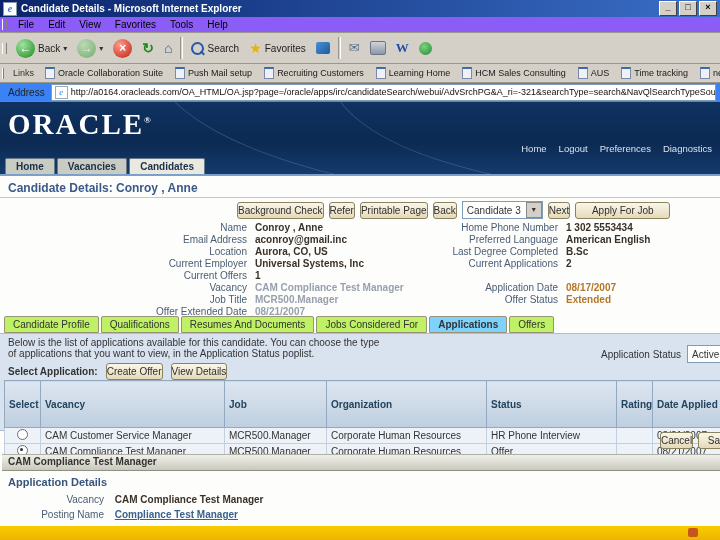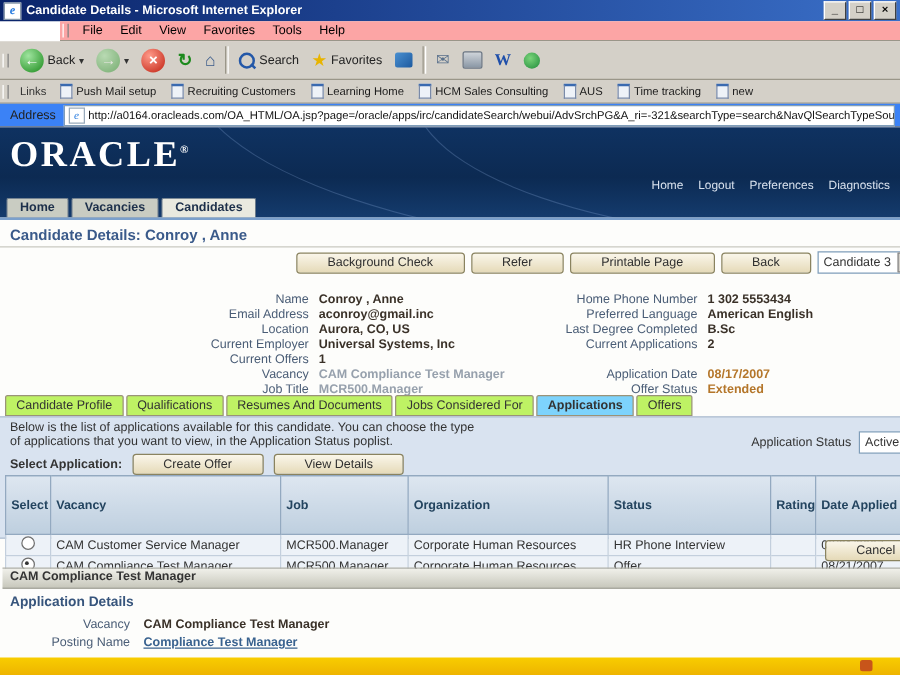--- a/index.html
+++ b/index.html
@@ -6,21 +6,21 @@
   body{width:720px;height:540px;overflow:hidden;font-family:"Liberation Sans",sans-serif;background:#fff;}
   .screen{position:relative;width:720px;height:540px;overflow:hidden;background:#fff;}
 
   
   .titlebar{height:17px;background:linear-gradient(90deg,#0a246a,#3a6fc8);display:flex;align-items:center;padding:0 3px;color:#fff;font-size:10px;font-weight:bold;}
   .ie-ico{display:inline-block;width:12px;height:12px;background:#fff;border:1px solid #89a;color:#2a7de0;font-family:"Liberation Serif",serif;font-style:italic;font-weight:bold;font-size:10px;line-height:11px;text-align:center;margin-right:4px;}
   .title-text{white-space:nowrap;}
   .win-btns{margin-left:auto;display:flex;gap:2px;}
   .win-btn{width:16px;height:13px;background:#d4d0c8;border:1px solid;border-color:#fff #404040 #404040 #fff;color:#000;font-size:9px;line-height:11px;text-align:center;font-weight:bold;}
 
-  .menubar{height:15px;background:#fca5a5;border-bottom:1px solid #9a9689;display:flex;align-items:center;font-size:10px;color:#000;margin-left:48px;}
+  .menubar{height:15px;background:#8b5cf6;border-bottom:1px solid #9a9689;display:flex;align-items:center;font-size:10px;color:#000;}
   .grip{width:3px;height:11px;border-left:1px solid #fff;border-right:1px solid #808080;margin:0 4px 0 2px;}
   .menu-item{padding:0 7px;}
 
   .toolbar{height:30px;background:#d4d0c8;border-bottom:1px solid #9a9689;display:flex;align-items:center;font-size:10px;color:#222;}
   .tbtn{display:flex;align-items:center;gap:3px;padding:0 5px;height:26px;}
   .circle{display:inline-block;width:19px;height:19px;border-radius:50%;color:#fff;font-size:12px;line-height:18px;text-align:center;font-weight:bold;}
   .green{background:radial-gradient(circle at 35% 30%,#9fe49f,#1a8a1a);}
   .red{background:radial-gradient(circle at 35% 30%,#ff9a8a,#c02010);}
   .dim{opacity:.5;}
   .glyph{font-size:14px;line-height:16px;}
@@ -60,27 +60,27 @@
   .global-links span{cursor:pointer;}
   .tabrow{position:absolute;left:5px;bottom:0;display:flex;gap:2px;font-size:10px;font-weight:bold;color:#1c2f4a;}
   .tab{padding:2px 10px 2px;background:#c9ccc2;border:1px solid #6a7a8a;border-bottom:none;border-radius:2px 2px 0 0;}
   .tab.selected{background:#e9e9df;}
 
   
   .content{position:relative;height:356px;background:#fdfdfb;font-size:10px;color:#333;}
   .page-title{position:absolute;top:5px;left:8px;font-size:12px;font-weight:bold;color:#3a5a8a;}
   .title-rule{position:absolute;top:21px;left:0;width:720px;border-top:1px solid #c9c9c1;}
   .action-row{position:absolute;top:25px;left:237px;display:flex;gap:5px;align-items:center;white-space:nowrap;}
-  .obtn{font-family:"Liberation Sans",sans-serif;font-size:10px;color:#2f2f2f;background:linear-gradient(180deg,#faf6ea,#e5dab8);border:1px solid #8a835f;border-radius:3px;height:17px;padding:0 24px;}
+  .obtn{font-family:"Liberation Sans",sans-serif;font-size:10px;color:#2f2f2f;background:linear-gradient(180deg,#faf6ea,#e5dab8);border:1px solid #8a835f;border-radius:3px;height:17px;padding:0 0;}
   .oselect{display:inline-flex;align-items:center;background:#fff;border:1px solid #7f9db9;height:16px;font-size:10px;padding-left:4px;}
   .oselect .arr{width:14px;height:14px;background:#d4d0c8;border:1px solid #888;margin-left:5px;font-size:8px;line-height:13px;text-align:center;}
   .btn-apply{min-width:95px;}
 
   .details{position:absolute;top:46px;left:0;width:720px;}
-  .dcol{position:absolute;top:12px;white-space:nowrap;}
+  .dcol{position:absolute;top:0;white-space:nowrap;}
   .dcol-left{left:0;width:360px;}
   .dcol-right{left:362px;width:358px;}
   .drow{height:12px;line-height:12px;}
   .dlabel{display:inline-block;text-align:right;color:#4a5d76;padding-right:8px;vertical-align:top;}
   .dcol-left .dlabel{width:247px;}
   .dcol-right .dlabel{width:196px;}
   .dvalue{font-weight:bold;color:#3a3128;}
   .dvalue.muted{color:#97a1ad;}
   .dvalue.accent{color:#b4762a;}
 
@@ -187,20 +187,24 @@
       <span class="glyph g-word">W</span>
     </span>
     <span class="tbtn">
       <span class="sq sq-msn"></span>
     </span>
   </div>
 
   <div class="linksbar">
     <span class="grip"></span>
     <span class="links-label">Links</span>
+    <span class="link-item">
+        <span class="link-ico"></span>
+        <span>Oracle Collaboration Suite</span>
+      </span>
     <span class="link-item">
         <span class="link-ico"></span>
         <span>Push Mail setup</span>
       </span>
     <span class="link-item">
         <span class="link-ico"></span>
         <span>Recruiting Customers</span>
       </span>
     <span class="link-item">
         <span class="link-ico"></span>

